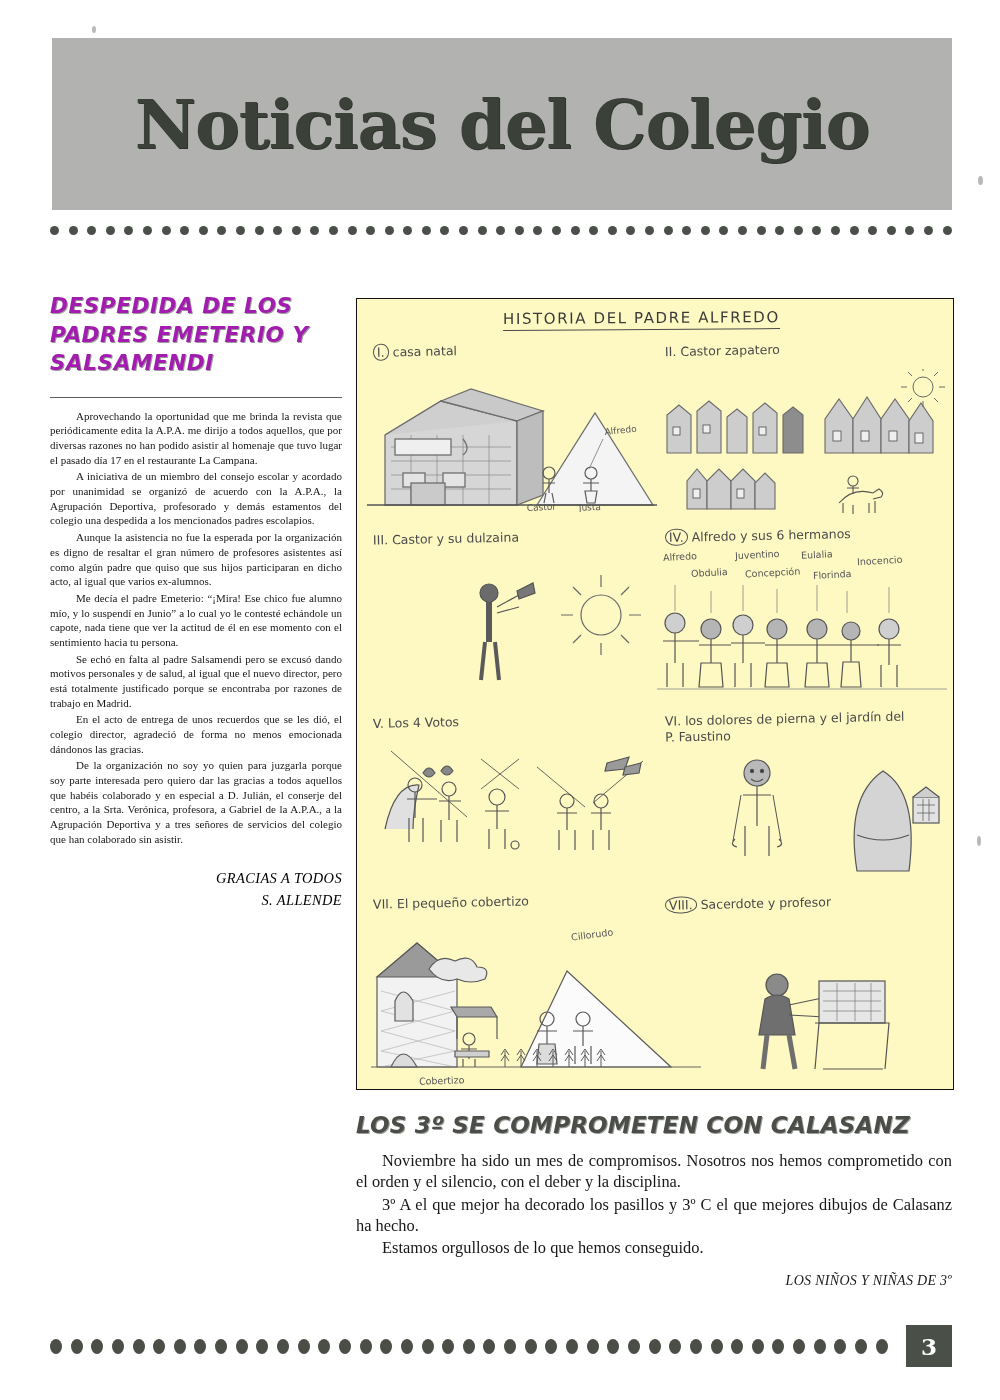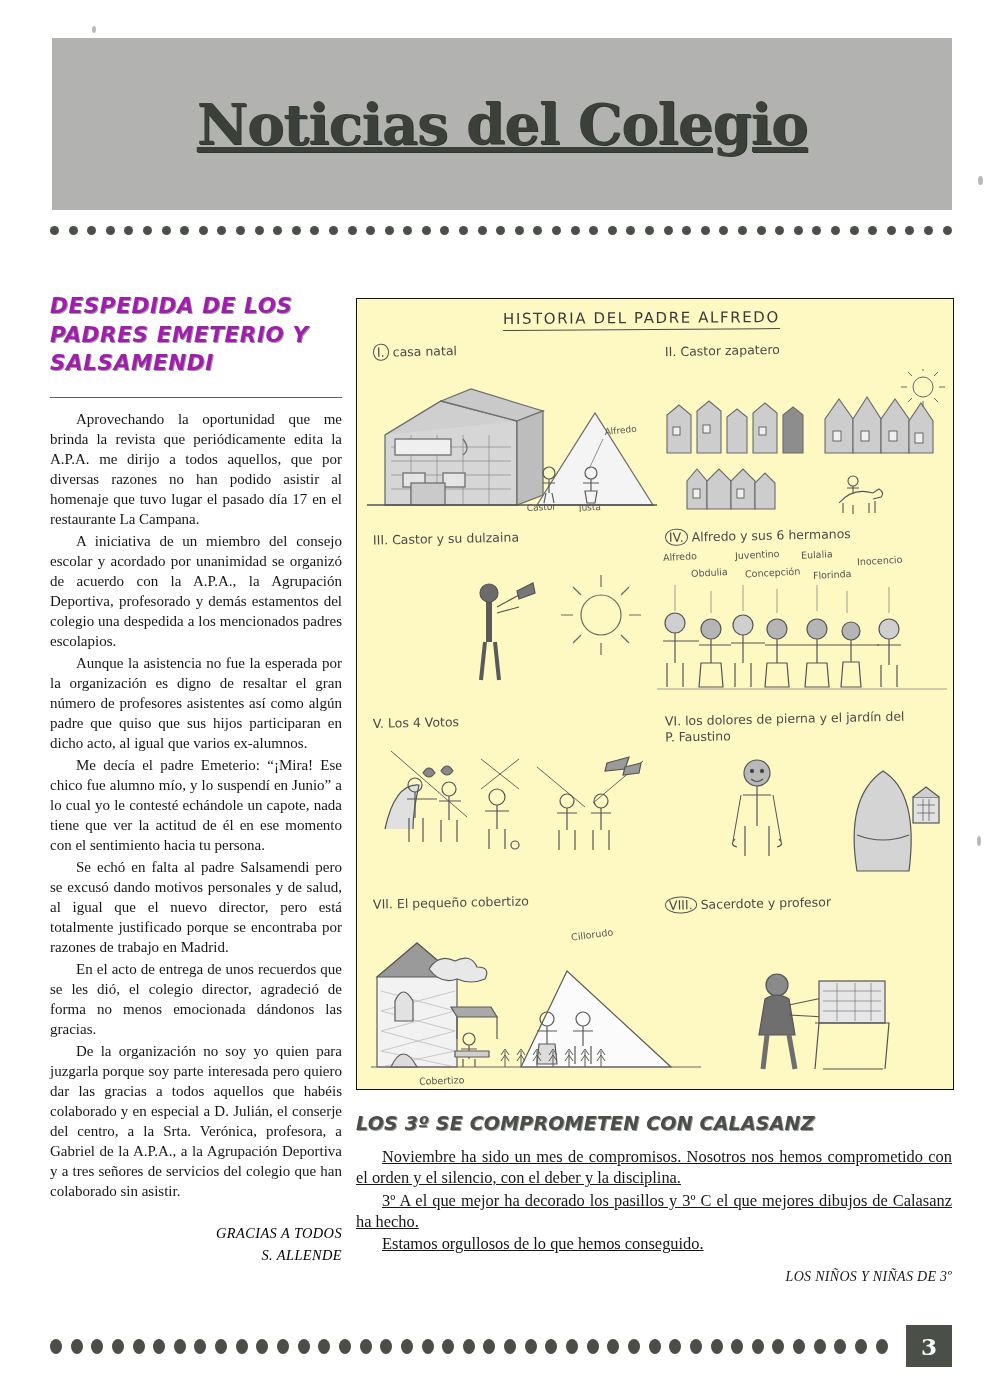--- a/index.html
+++ b/index.html
@@ -14,27 +14,26 @@
 
   
   .masthead{
     position:absolute;left:52px;top:38px;width:900px;height:172px;
     background:#b2b2b0;
     display:flex;align-items:center;justify-content:center;
   }
   .masthead-title{
     font-family:"DejaVu Serif", serif;
     font-weight:bold;
-    font-size:56px;
+    font-size:67px;
     letter-spacing:-1px;
     color:#3b4138;
     line-height:1;
     white-space:nowrap;
     text-shadow:1px 1px 0 #2f342d;
-    text-decoration:underline;
   }
 
   
   .dotrule{position:absolute;display:flex;align-items:center;}
   .dotrule .dot{
     border-radius:50%;
     background:#4b4f4a;
   }
   #dotrule-top{left:50px;top:224px;width:902px;height:12px;justify-content:space-between;}
   #dotrule-top .dot{width:9px;height:9px;}
@@ -55,21 +54,21 @@
     color:#a21caf;
     text-shadow:1px 1px 0 #9a9d97;
     margin:0 0 19px 0;
   }
   .hr-thin{
     border:0;border-top:1.6px solid #5a5d58;
     margin:2px 0 11px 0;width:100%;
   }
   .body-par{
     font-family:"Liberation Serif", serif;
-    font-size:15px;
+    font-size:11px;
     line-height:1.335;
     text-align:justify;
     text-indent:26px;
     color:#171717;
     margin:0 0 2px 0;
     hyphens:auto;
   }
   .signature{
     font-family:"Liberation Serif", serif;
     font-style:italic;
@@ -116,30 +115,30 @@
   }
   .pencil{position:absolute;}
 
   
   .bottom-article{
     position:absolute;left:356px;top:1112px;width:596px;
   }
   .headline-wide{
     font-family:"DejaVu Sans", sans-serif;
     font-weight:bold;font-style:italic;
-    font-size:19px;letter-spacing:0.2px;
+    font-size:23px;letter-spacing:0.2px;
     color:#4a4d48;
     text-shadow:1px 1px 0 #9a9d97;
     margin:0 0 12px 0;white-space:nowrap;
   }
   .wide-par{
     font-family:"Liberation Serif", serif;
     font-size:16.4px;line-height:1.3;
     text-align:justify;text-indent:26px;
-    color:#171717;margin:0 0 1px 0;text-decoration:underline;
+    color:#171717;margin:0 0 1px 0;
   }
   .wide-sig{
     font-family:"Liberation Serif", serif;
     font-style:italic;font-size:14px;
     text-align:right;color:#1a1a1a;
     margin:14px 0 0 0;letter-spacing:0.3px;
   }
 
   
   .page-number{

